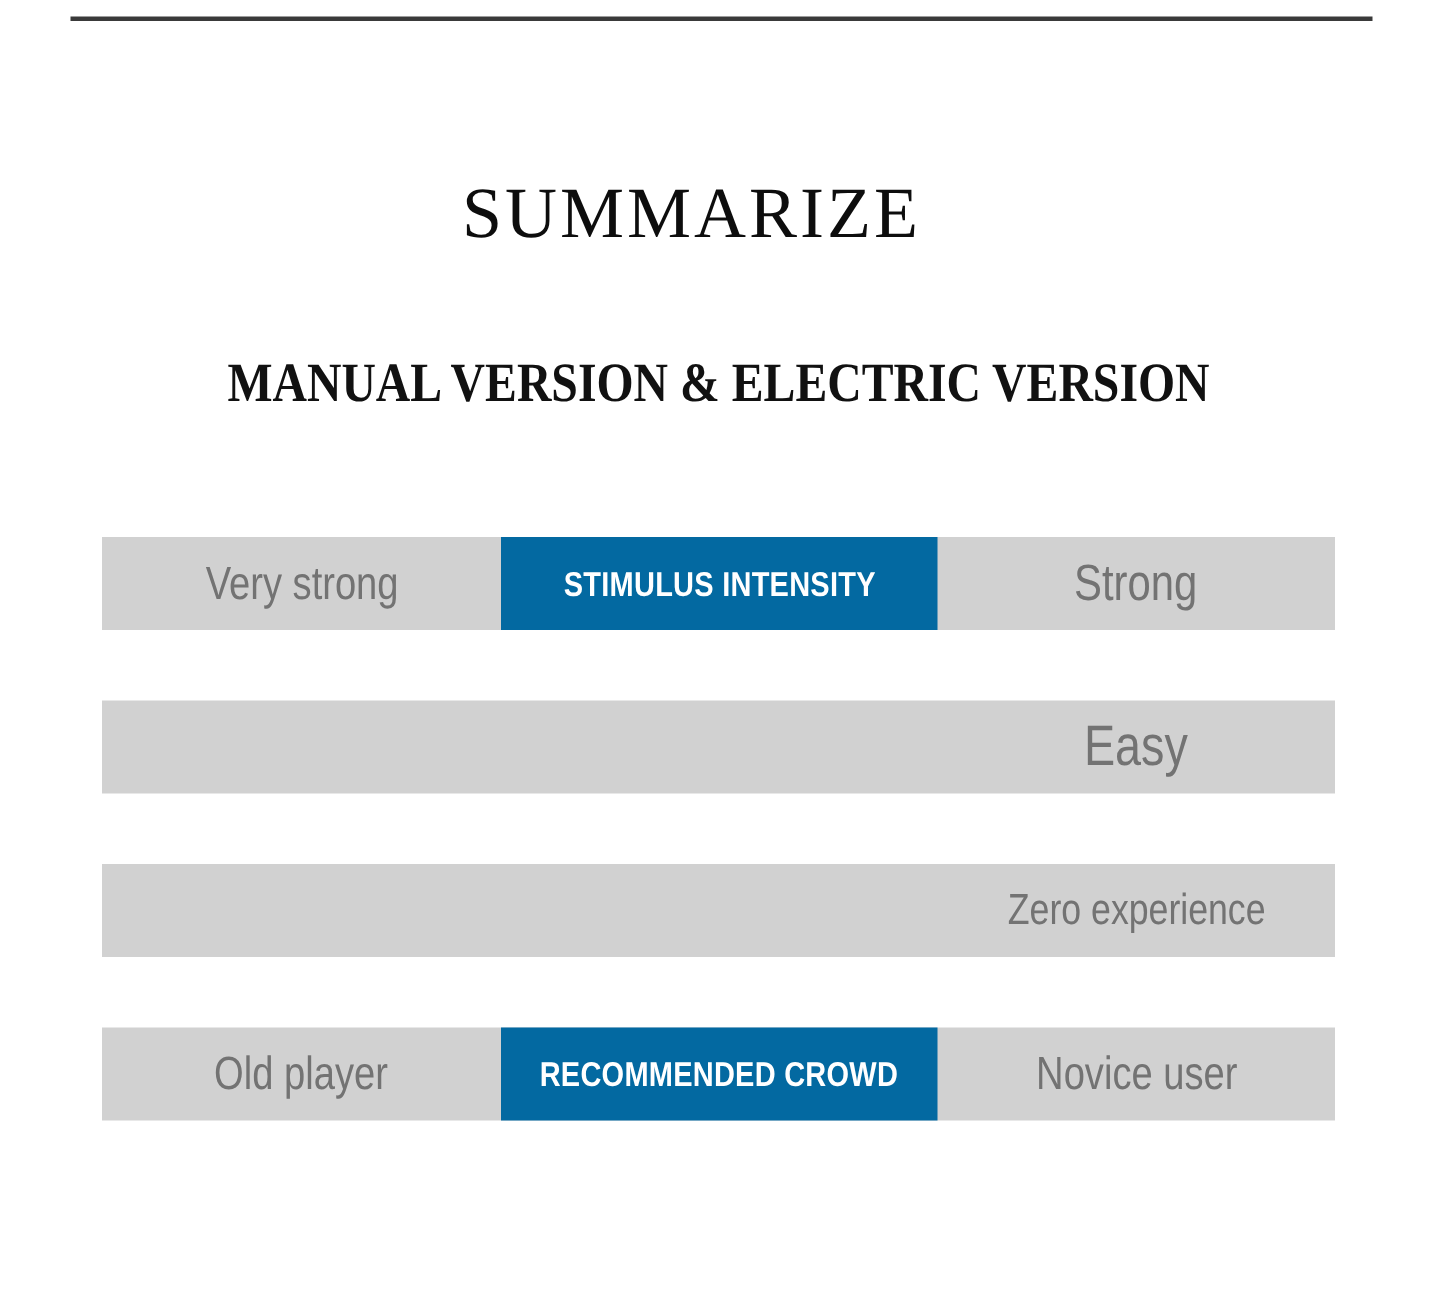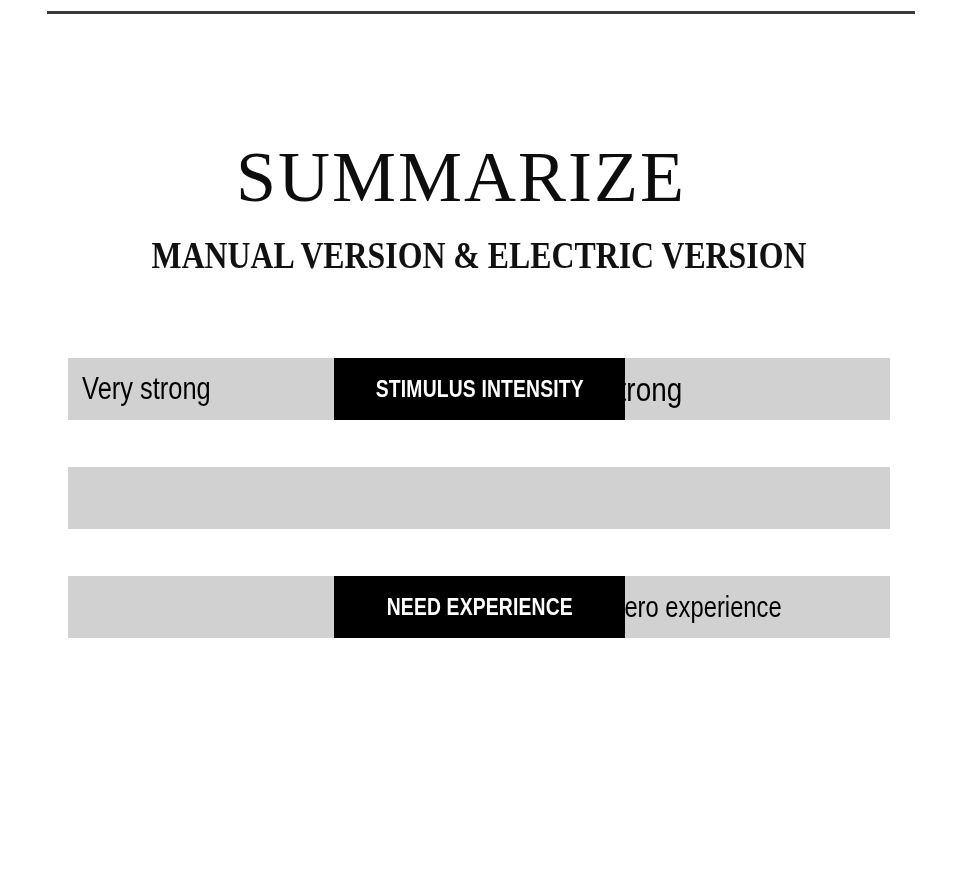--- a/index.html
+++ b/index.html
@@ -23,25 +23,25 @@
     top: 11px;
     width: 868px;
     height: 3px;
     background: #3a3a3a;
   }
 
   
   .title {
     position: absolute;
     left: 0;
-    top: 140px;
+    top: 118px;
     width: 922px;
     text-align: center;
     font-family: "Liberation Serif", "DejaVu Serif", serif;
-    font-size: 72px;
+    font-size: 48px;
     font-weight: 400;
     letter-spacing: 2px;
     color: #0d0d0d;
     line-height: 1.05;
   }
   .subtitle {
     position: absolute;
     left: 0;
     top: 236px;
     width: 958px;
@@ -77,41 +77,41 @@
     height: 62px;
     background: #d1d1d1;
   }
 
   .cell-left, .cell-right {
     position: absolute;
     top: 0;
     height: 62px;
     display: flex;
     align-items: center;
-    justify-content: flex-start;
-    color: #000000;
+    justify-content: center;
+    color: #737373;
     font-family: "Liberation Sans", sans-serif;
     font-weight: 400;
     white-space: nowrap;
   }
   .cell-left  { left: 68px;  width: 266px; }
-  .cell-right { left: 591px; width: 265px; }
+  .cell-right { left: 625px; width: 265px; }
 
   .cell-left > span, .cell-right > span {
     display: inline-block;
     transform: scaleX(0.82);
   }
 
   .cell-mid {
     position: absolute;
     left: 334px;
     top: 0;
     width: 291px;
     height: 62px;
-    background: #000000;
+    background: #0369a1;
     display: flex;
     align-items: center;
     justify-content: center;
   }
   .cell-mid > span {
     display: inline-block;
     color: #ffffff;
     font-family: "Liberation Sans", sans-serif;
     font-weight: 700;
     font-size: 23px;
@@ -145,26 +145,38 @@
     <div class="cell-mid">
       <span>STIMULUS INTENSITY</span>
     </div>
     <div class="cell-right">
       <span class="sz-lg">Strong</span>
     </div>
   </div>
 
   <div class="compare-row">
     <div class="row-bar"></div>
+    <div class="cell-right">
+      <span class="sz-xl">Easy</span>
+    </div>
   </div>
 
   <div class="compare-row">
     <div class="row-bar"></div>
-    <div class="cell-mid">
-      <span>NEED EXPERIENCE</span>
-    </div>
     <div class="cell-right">
       <span class="sz-sm">Zero experience</span>
     </div>
   </div>
 
+  <div class="compare-row">
+    <div class="row-bar"></div>
+    <div class="cell-left">
+      <span class="sz-md">Old player</span>
+    </div>
+    <div class="cell-mid">
+      <span>RECOMMENDED CROWD</span>
+    </div>
+    <div class="cell-right">
+      <span class="sz-md">Novice user</span>
+    </div>
+  </div>
 
 </div>
 
 </body></html>

